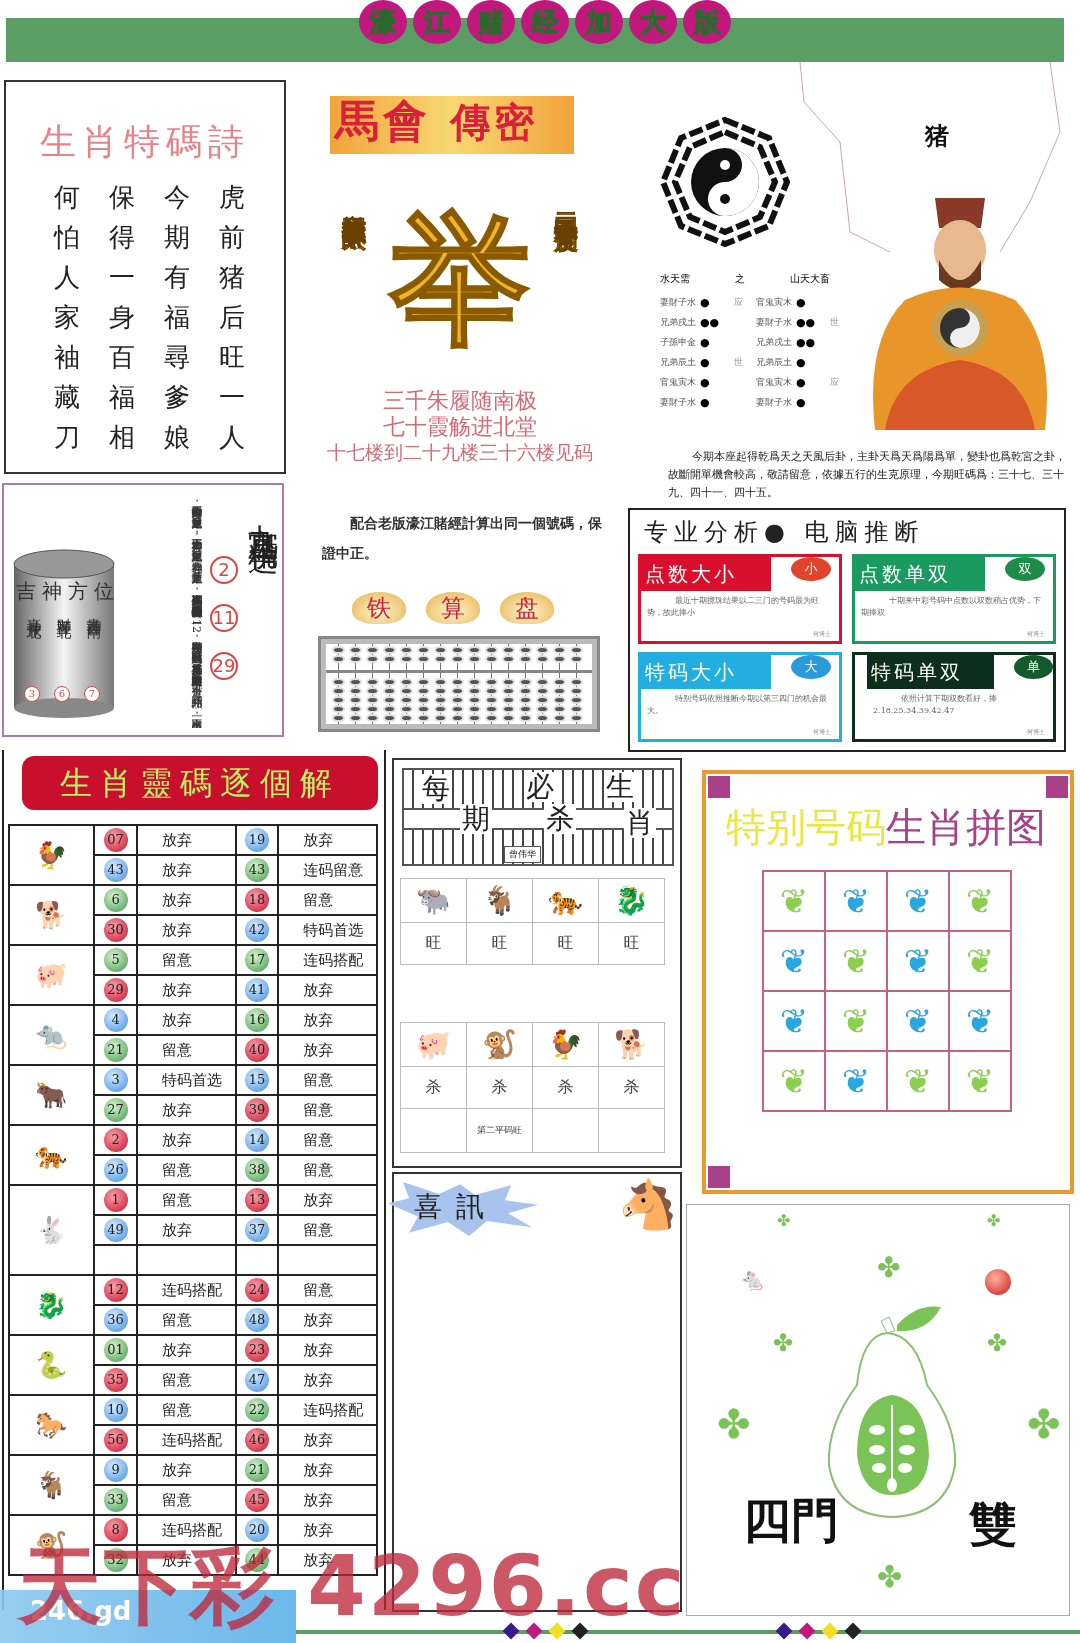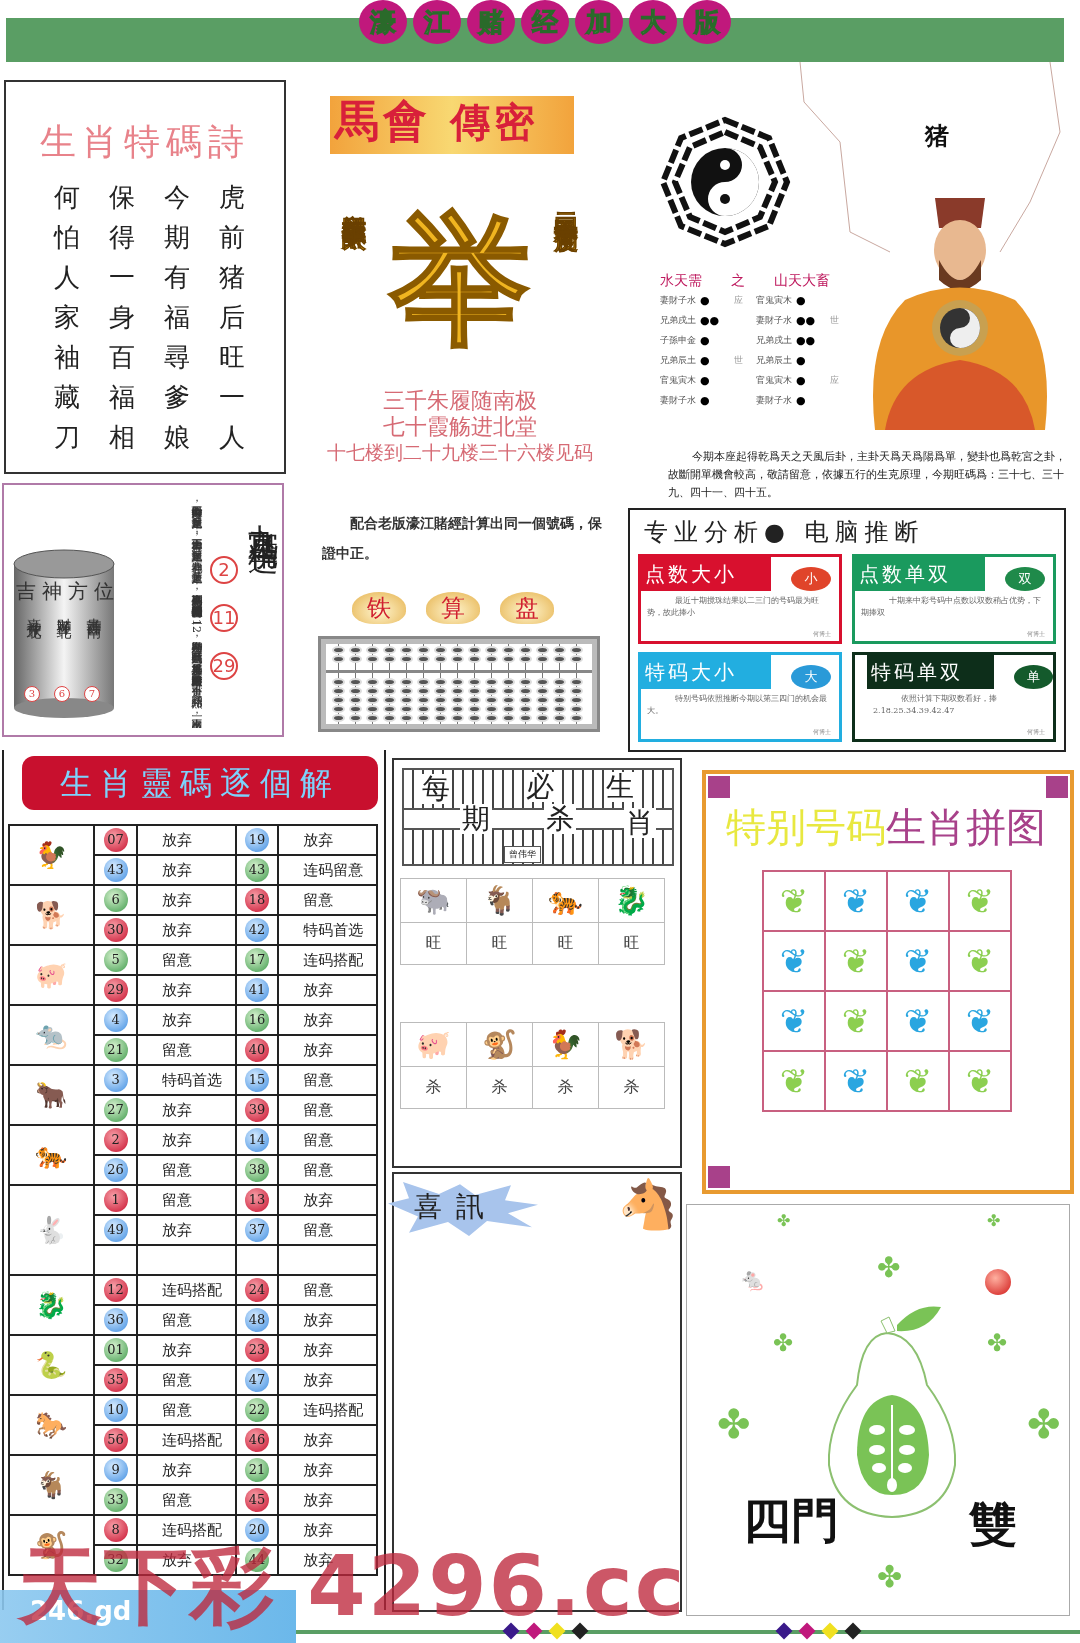--- a/index.html
+++ b/index.html
@@ -21,21 +21,21 @@
 .vert{writing-mode:vertical-rl;text-orientation:upright;font:bold 24px "DejaVu Serif",serif;color:#d49a12;-webkit-text-stroke:0.5px #6a4000;letter-spacing:2px}
 #mahui-left{left:338px;top:196px;height:190px}
 #mahui-right{left:550px;top:196px;height:190px}
 #mahui-big{left:380px;top:190px;width:160px;height:180px;text-align:center;font:bold 140px "DejaVu Serif",serif;color:#f0b520;-webkit-text-stroke:2px #8a5a00;line-height:180px}
 .poem2{left:300px;width:320px;text-align:center;color:#d66a74;font-size:22px}
 
 #bagua{left:655px;top:112px;width:140px;height:140px}
 #pig-label{left:925px;top:120px;font:bold 24px "DejaVu Sans",sans-serif;color:#111}
 #sage{left:855px;top:180px;width:210px;height:260px}
 #hex{left:660px;top:272px;width:210px;font-size:9px;color:#555}
-#hex-head{display:flex;justify-content:space-between;color:#be185d;font-size:14px;margin-bottom:0;width:170px}
+#hex-head{display:flex;justify-content:space-between;color:#000000;font-size:10px;margin-bottom:6px;width:170px}
 .hex-row{display:flex;height:20px;align-items:center}
 .hex-row .a{width:40px}
 .hex-row .d{width:34px;color:#000;font-size:11px}
 .hex-row .m{width:22px;color:#999}
 #wang-text{left:668px;top:448px;width:400px;font-size:11px;color:#222;line-height:18px;text-indent:24px}
 
 #nine{left:2px;top:483px;width:282px;height:254px;border:2px solid #b07aa8}
 #nine-cyl{left:12px;top:548px;width:104px;height:172px}
 #nine-title{left:242px;top:500px;writing-mode:vertical-rl;text-orientation:upright;font-size:30px;letter-spacing:4px;color:#222}
 .nine-num{left:210px;width:28px;height:28px;border:2px solid #d44;border-radius:50%;color:#d44;font:18px "DejaVu Sans",sans-serif;text-align:center;line-height:24px}
@@ -44,28 +44,28 @@
 .cyl-num{position:absolute;width:16px;height:16px;border:1px solid #d44;border-radius:50%;color:#d44;font-size:10px;text-align:center;line-height:14px;background:#fff}
 
 #suan-text{left:322px;top:508px;width:290px;font-size:14px;font-weight:bold;line-height:30px;text-indent:28px;color:#333}
 .ingot{top:592px;width:54px;height:32px;border-radius:50% 50% 40% 40%;background:radial-gradient(ellipse at 50% 60%,#fff6d0,#e5b04a);color:#d02030;font:24px "DejaVu Serif",serif;text-align:center;line-height:32px}
 #abacus{left:318px;top:636px;width:282px;height:96px;background:#bbb;border:3px solid #888;padding:5px}
 #abacus-inner{width:100%;height:100%;background:#fff;position:relative}
 
 #ana{left:628px;top:508px;width:438px;height:244px;border:2px solid #222}
 #ana-title{position:absolute;left:14px;top:6px;font-size:24px;color:#222;letter-spacing:6px;white-space:nowrap}
 .ana-box{position:absolute;width:204px;height:90px;border:3px solid}
-.ana-head{height:34px;display:flex;align-items:flex-end}
+.ana-head{height:34px;display:flex;align-items:flex-start}
 .ana-head-l{width:130px;height:100%;color:#fff;font-size:20px;letter-spacing:3px;padding-left:4px;line-height:34px}
 .ana-badge{margin-left:20px;width:40px;height:24px;border-radius:50%;color:#fff;font-size:13px;text-align:center;line-height:24px}
 .ana-body{font-size:8px;color:#666;padding:4px 6px;line-height:12px;text-indent:28px}
 .ana-sig{position:absolute;right:8px;bottom:2px;font-size:6px;color:#888}
 
 #tbl-wrap{left:2px;top:750px;width:384px;height:860px;border-left:2px solid #222;border-right:2px solid #222}
-#tbl-banner{left:22px;top:756px;width:356px;height:54px;background:#c8102e;border-radius:12px;color:#7dd3fc;font-size:32px;letter-spacing:8px;text-align:center;line-height:54px}
+#tbl-banner{left:22px;top:756px;width:356px;height:54px;background:#c8102e;border-radius:12px;color:#bef264;font-size:32px;letter-spacing:8px;text-align:center;line-height:54px}
 #zodiac-tbl{position:absolute;left:8px;top:824px;border-collapse:collapse;width:370px}
 #zodiac-tbl td{border:2px solid #222;height:30px;font-size:15px;font-family:"DejaVu Sans",sans-serif}
 #zodiac-tbl td.animal{width:76px;text-align:center}
 #zodiac-tbl td.num{width:38px;text-align:center}
 #zodiac-tbl td.st{width:88px;padding-left:24px}
 .ball{display:inline-block;width:24px;height:24px;border-radius:50%;font:13px "DejaVu Serif",serif;text-align:center;line-height:24px;color:#222}
 .ball.red{background:radial-gradient(circle at 40% 35%,#f7a0a8,#c8102e)}
 .ball.blue{background:radial-gradient(circle at 40% 35%,#d8ecff,#3d8ce0)}
 .ball.green{background:radial-gradient(circle at 40% 35%,#d8f2d0,#3d9a4a)}
 .animal-ico{font-size:26px}
@@ -647,20 +647,26 @@
           <td>🐒</td>
           <td>🐓</td>
           <td>🐕</td>
         </tr>
         <tr class="lbl">
           <td>杀</td>
           <td>杀</td>
           <td>杀</td>
           <td>杀</td>
         </tr>
+        <tr class="note">
+          <td></td>
+          <td>第二平码旺</td>
+          <td></td>
+          <td></td>
+        </tr>
       </tbody>
     </table>
 </div>
 
 <div class="abs" id="puz">
   <div class="puz-corner" style="left:2px;top:2px"></div>
   <div class="puz-corner" style="right:2px;top:2px"></div>
   <div class="puz-corner" style="left:2px;bottom:2px"></div>
   <div id="puz-title"><span class="y">特别号码</span><span class="p">生肖拼图</span></div>
   <div id="puz-grid">

